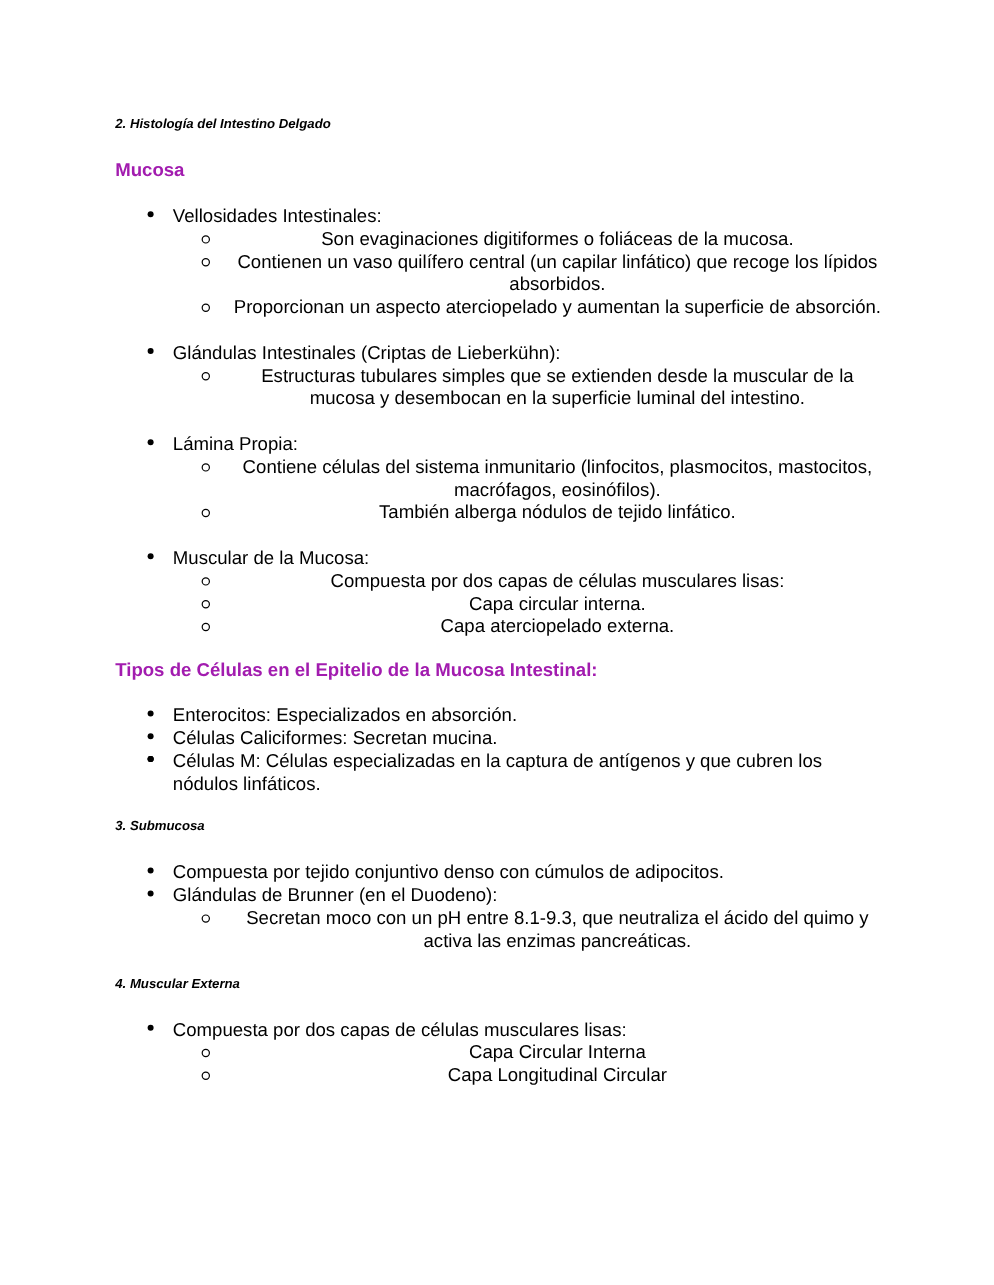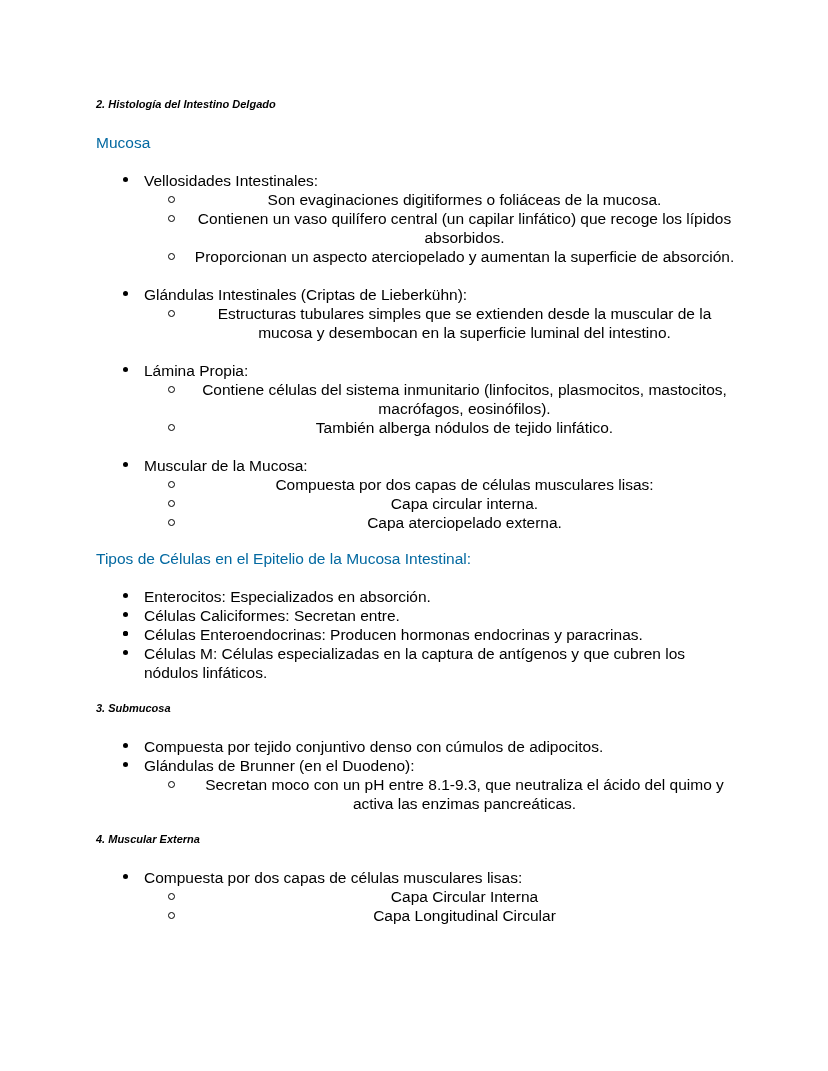--- a/index.html
+++ b/index.html
@@ -23,24 +23,24 @@
       width: 640px;
     }
     .h-black {
       font-weight: bold;
       font-style: italic;
       font-size: 11px;
       line-height: 19px;
       margin: 0;
     }
     .h-blue {
-      font-weight: normal;
+      font-weight: bold;
       font-size: 15.5px;
       line-height: 19px;
-      color: #0369a1;
+      color: #a21caf;
       margin: 0;
     }
     ul.l1 {
       list-style: none;
       margin: 0;
       padding: 0;
     }
     ul.l1 > li {
       position: relative;
       padding-left: 48px;
@@ -132,23 +132,23 @@
       </ul>
     </li>
   </ul>
 
   <h3 class="h-blue" style="margin-top:17px;">Tipos de Células en el Epitelio de la Mucosa Intestinal:</h3>
 
   <div style="height:19px;"></div>
 
   <ul class="l1">
     <li><span class="bullet"></span><span>Enterocitos: Especializados en absorción.</span></li>
-    <li><span class="bullet"></span><span>Células Caliciformes: Secretan entre.</span></li>
+    <li><span class="bullet"></span><span>Células Caliciformes: Secretan mucina.</span></li>
     <li><span class="bullet"></span></li>
-    <li><span class="bullet"></span><span>Células Enteroendocrinas: Producen hormonas endocrinas y paracrinas.</span></li>
+    <li><span class="bullet"></span></li>
     <li><span class="bullet"></span><span>Células M: Células especializadas en la captura de antígenos y que cubren los nódulos linfáticos.</span></li>
   </ul>
 
   <h2 class="h-black" style="margin-top:17px;">3. Submucosa</h2>
 
   <div style="height:19px;"></div>
 
   <ul class="l1">
     <li><span class="bullet"></span><span>Compuesta por tejido conjuntivo denso con cúmulos de adipocitos.</span></li>
     <li>

